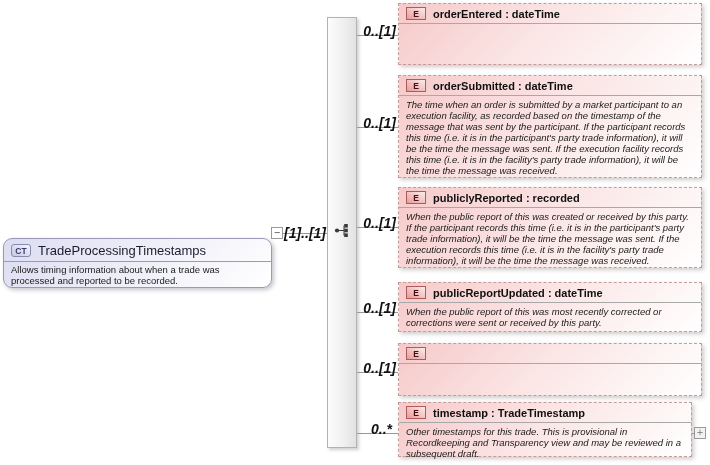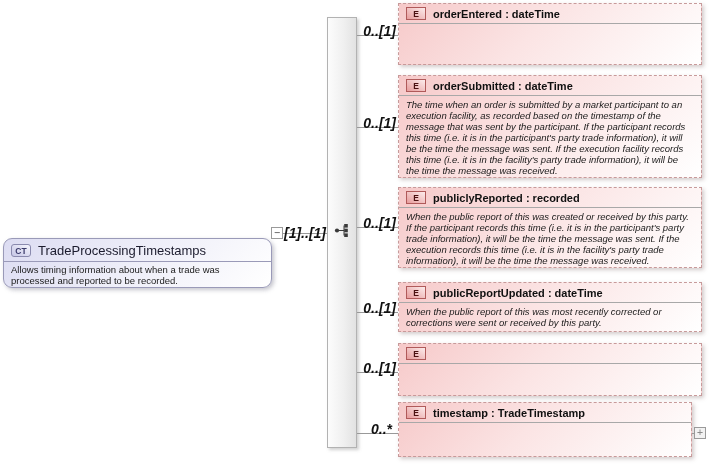--- a/index.html
+++ b/index.html
@@ -147,18 +147,19 @@
     <div class="box-header">
       <span class="e-badge">E</span>
     </div>
   </div>
 
   <div class="element-box" style="top:402px;height:55px;width:294px;">
     <div class="box-header">
       <span class="e-badge">E</span>
       <span class="box-title">timestamp : TradeTimestamp</span>
     </div>
+    <div class="box-annotation">Other timestamps for this trade. This is provisional in Recordkeeping and Transparency view and may be reviewed in a subsequent draft.</div>
   </div>
 
   <div class="hline" style="left:692px;top:433px;width:3px;"></div>
   <div class="toggle-box plus" style="left:694px;top:427px;">+</div>
 
 </div>
 
 </body></html>

